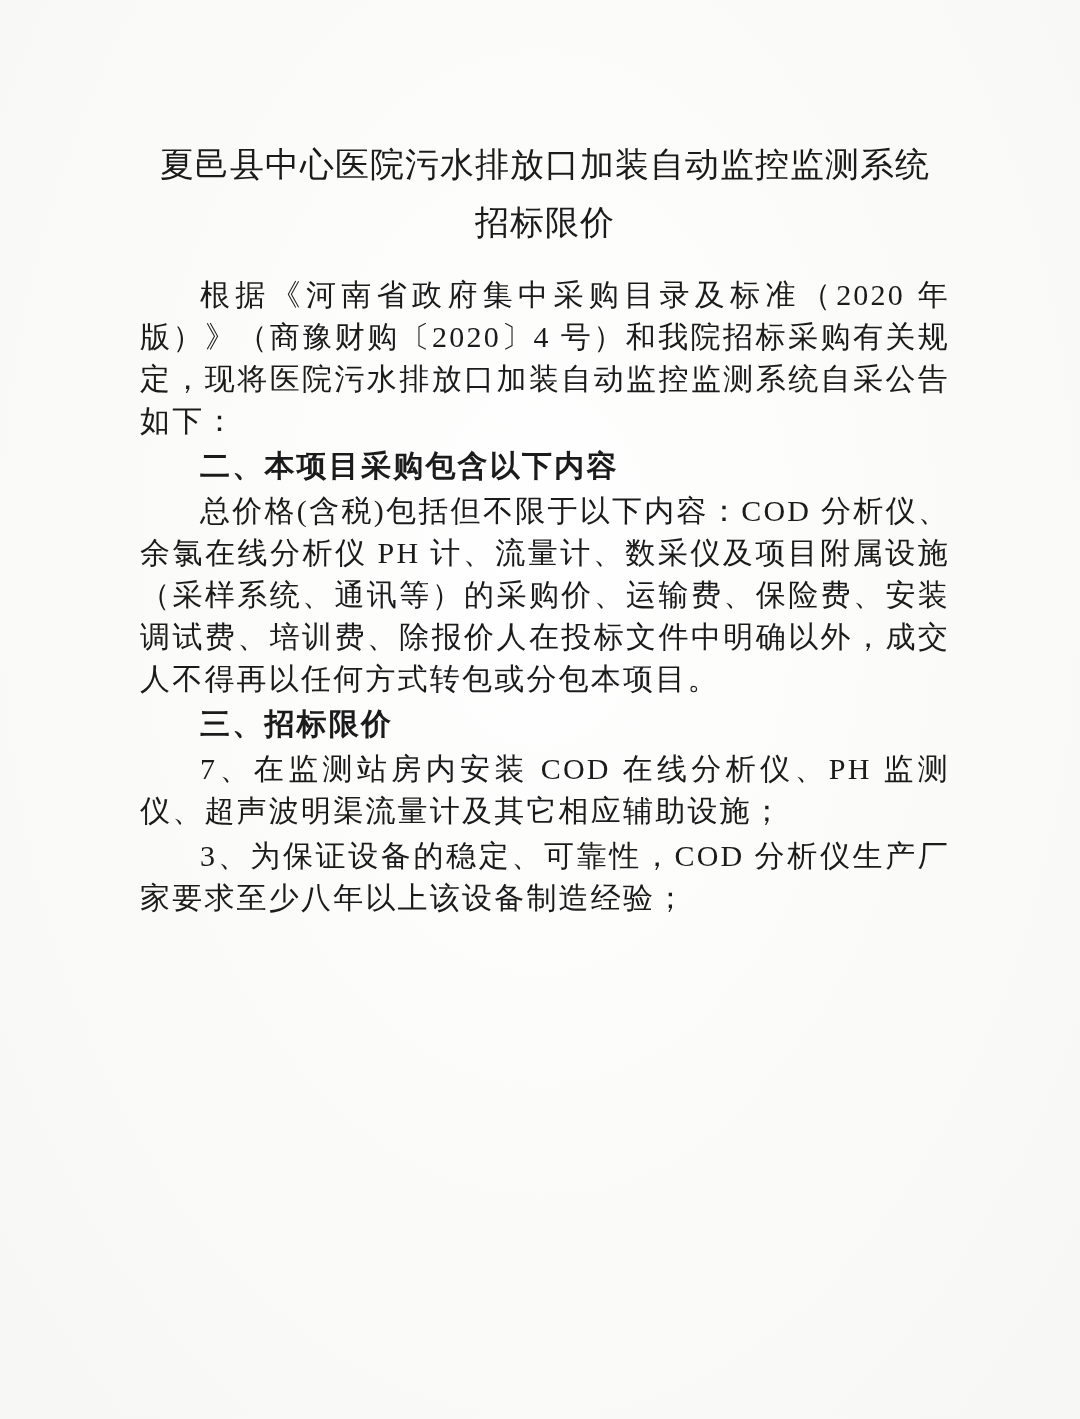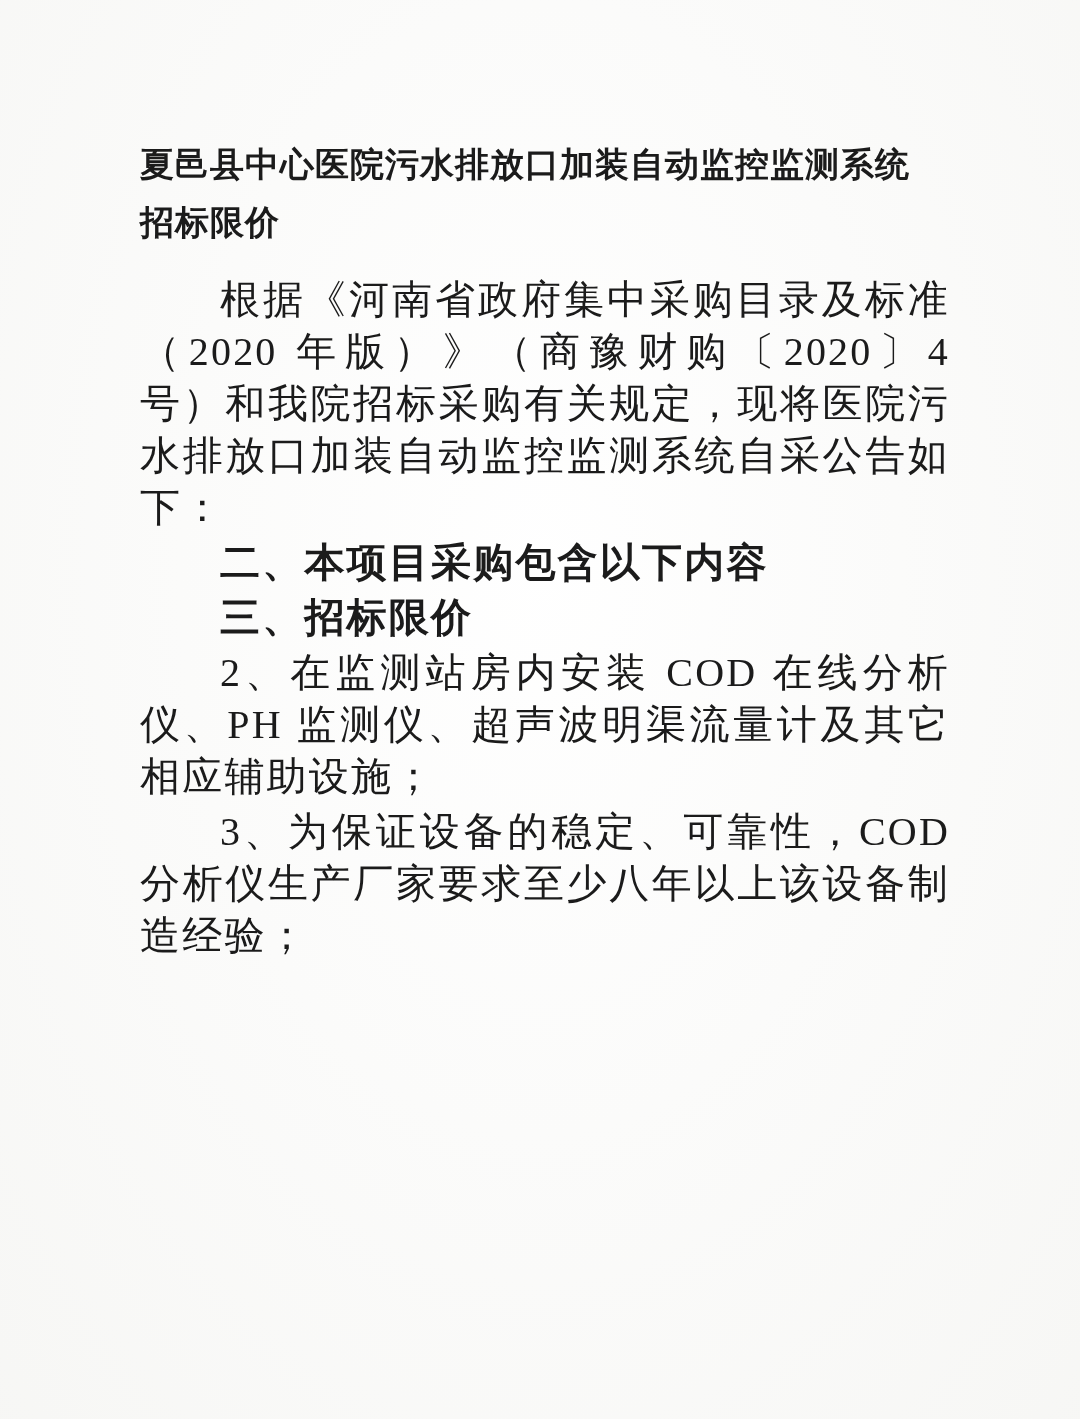--- a/index.html
+++ b/index.html
@@ -16,48 +16,49 @@
   }
   .page {
     box-sizing: border-box;
     width: 1080px;
     height: 1419px;
     padding: 136px 130px 20px 140px;
     background:
       radial-gradient(ellipse at 50% 40%, rgba(255,255,255,0.9) 0%, rgba(246,246,244,0.9) 100%);
   }
   .doc-title {
-    text-align: left;
+    text-align: center;
     font-size: 34px;
-    font-weight: bold;
+    font-weight: normal;
     line-height: 58px;
     letter-spacing: 1px;
     margin: 0 0 22px 0;
   }
   .doc-body p.para {
     margin: 0 0 3px 0;
-    font-size: 40px;
-    line-height: 52px;
+    font-size: 30px;
+    line-height: 42px;
     letter-spacing: 2.2px;
     text-align: justify;
     text-justify: inter-ideograph;
     text-indent: 2em;
   }
   .doc-body .bold {
     font-weight: bold;
   }
 </style>
 </head>
 <body>
 
 <div class="page">
   <h1 class="doc-title">
     <span>夏邑县中心医院污水排放口加装自动监控监测系统</span><br>
     <span>招标限价</span>
   </h1>
   <div class="doc-body">
       <p class="para"><span>根据《河南省政府集中采购目录及标准（2020 年版）》（商豫财购〔2020〕4 号）和我院招标采购有关规定，现将医院污水排放口加装自动监控监测系统自采公告如下：</span></p>
       <p class="para"><span class="bold">二、本项目采购包含以下内容</span></p>
+      <p class="para"><span>总价格(含税)包括但不限于以下内容：COD 分析仪、余氯在线分析仪 PH 计、流量计、数采仪及项目附属设施（采样系统、通讯等）的采购价、运输费、保险费、安装调试费、培训费、除报价人在投标文件中明确以外，成交人不得再以任何方式转包或分包本项目。</span></p>
       <p class="para"><span class="bold">三、招标限价</span></p>
-      <p class="para"><span>2、在监测站房内安装 COD 在线分析仪、PH 监测仪、超声波明渠流量计及其它相应辅助设施；</span></p>
+      <p class="para"><span>7、在监测站房内安装 COD 在线分析仪、PH 监测仪、超声波明渠流量计及其它相应辅助设施；</span></p>
       <p class="para"><span>3、为保证设备的稳定、可靠性，COD 分析仪生产厂家要求至少八年以上该设备制造经验；</span></p>
     </div>
 </div>
 
 </body></html>

